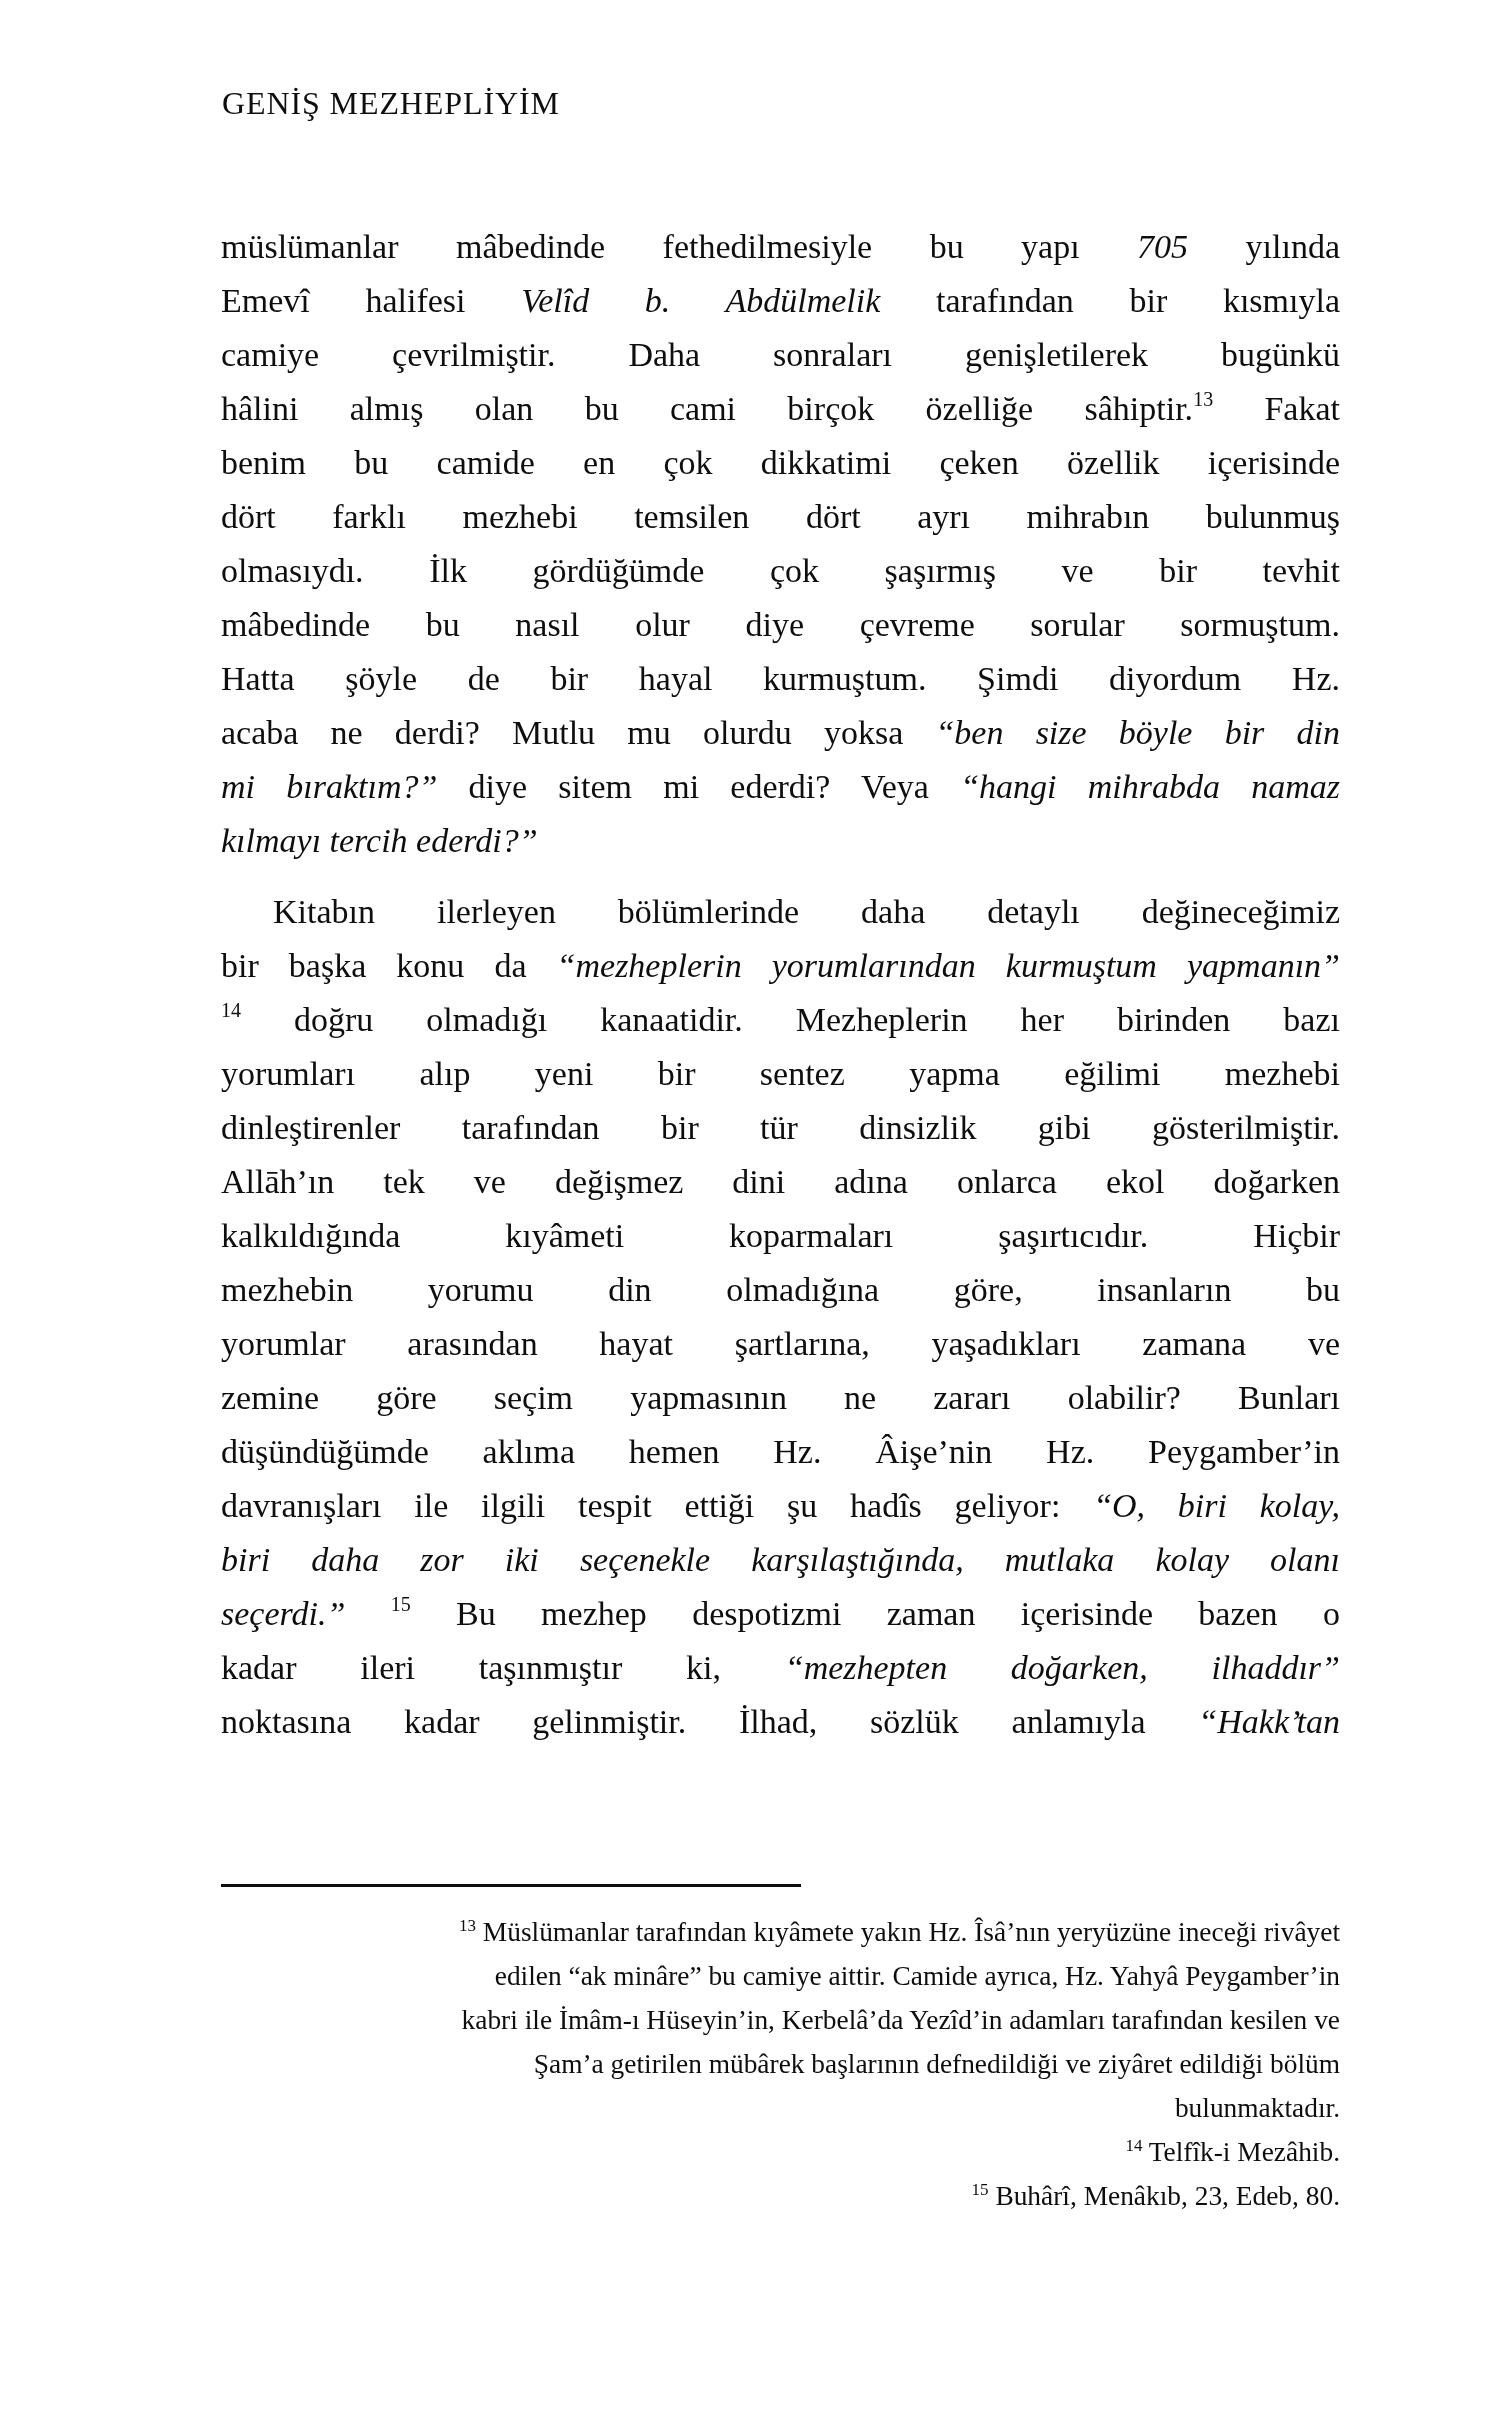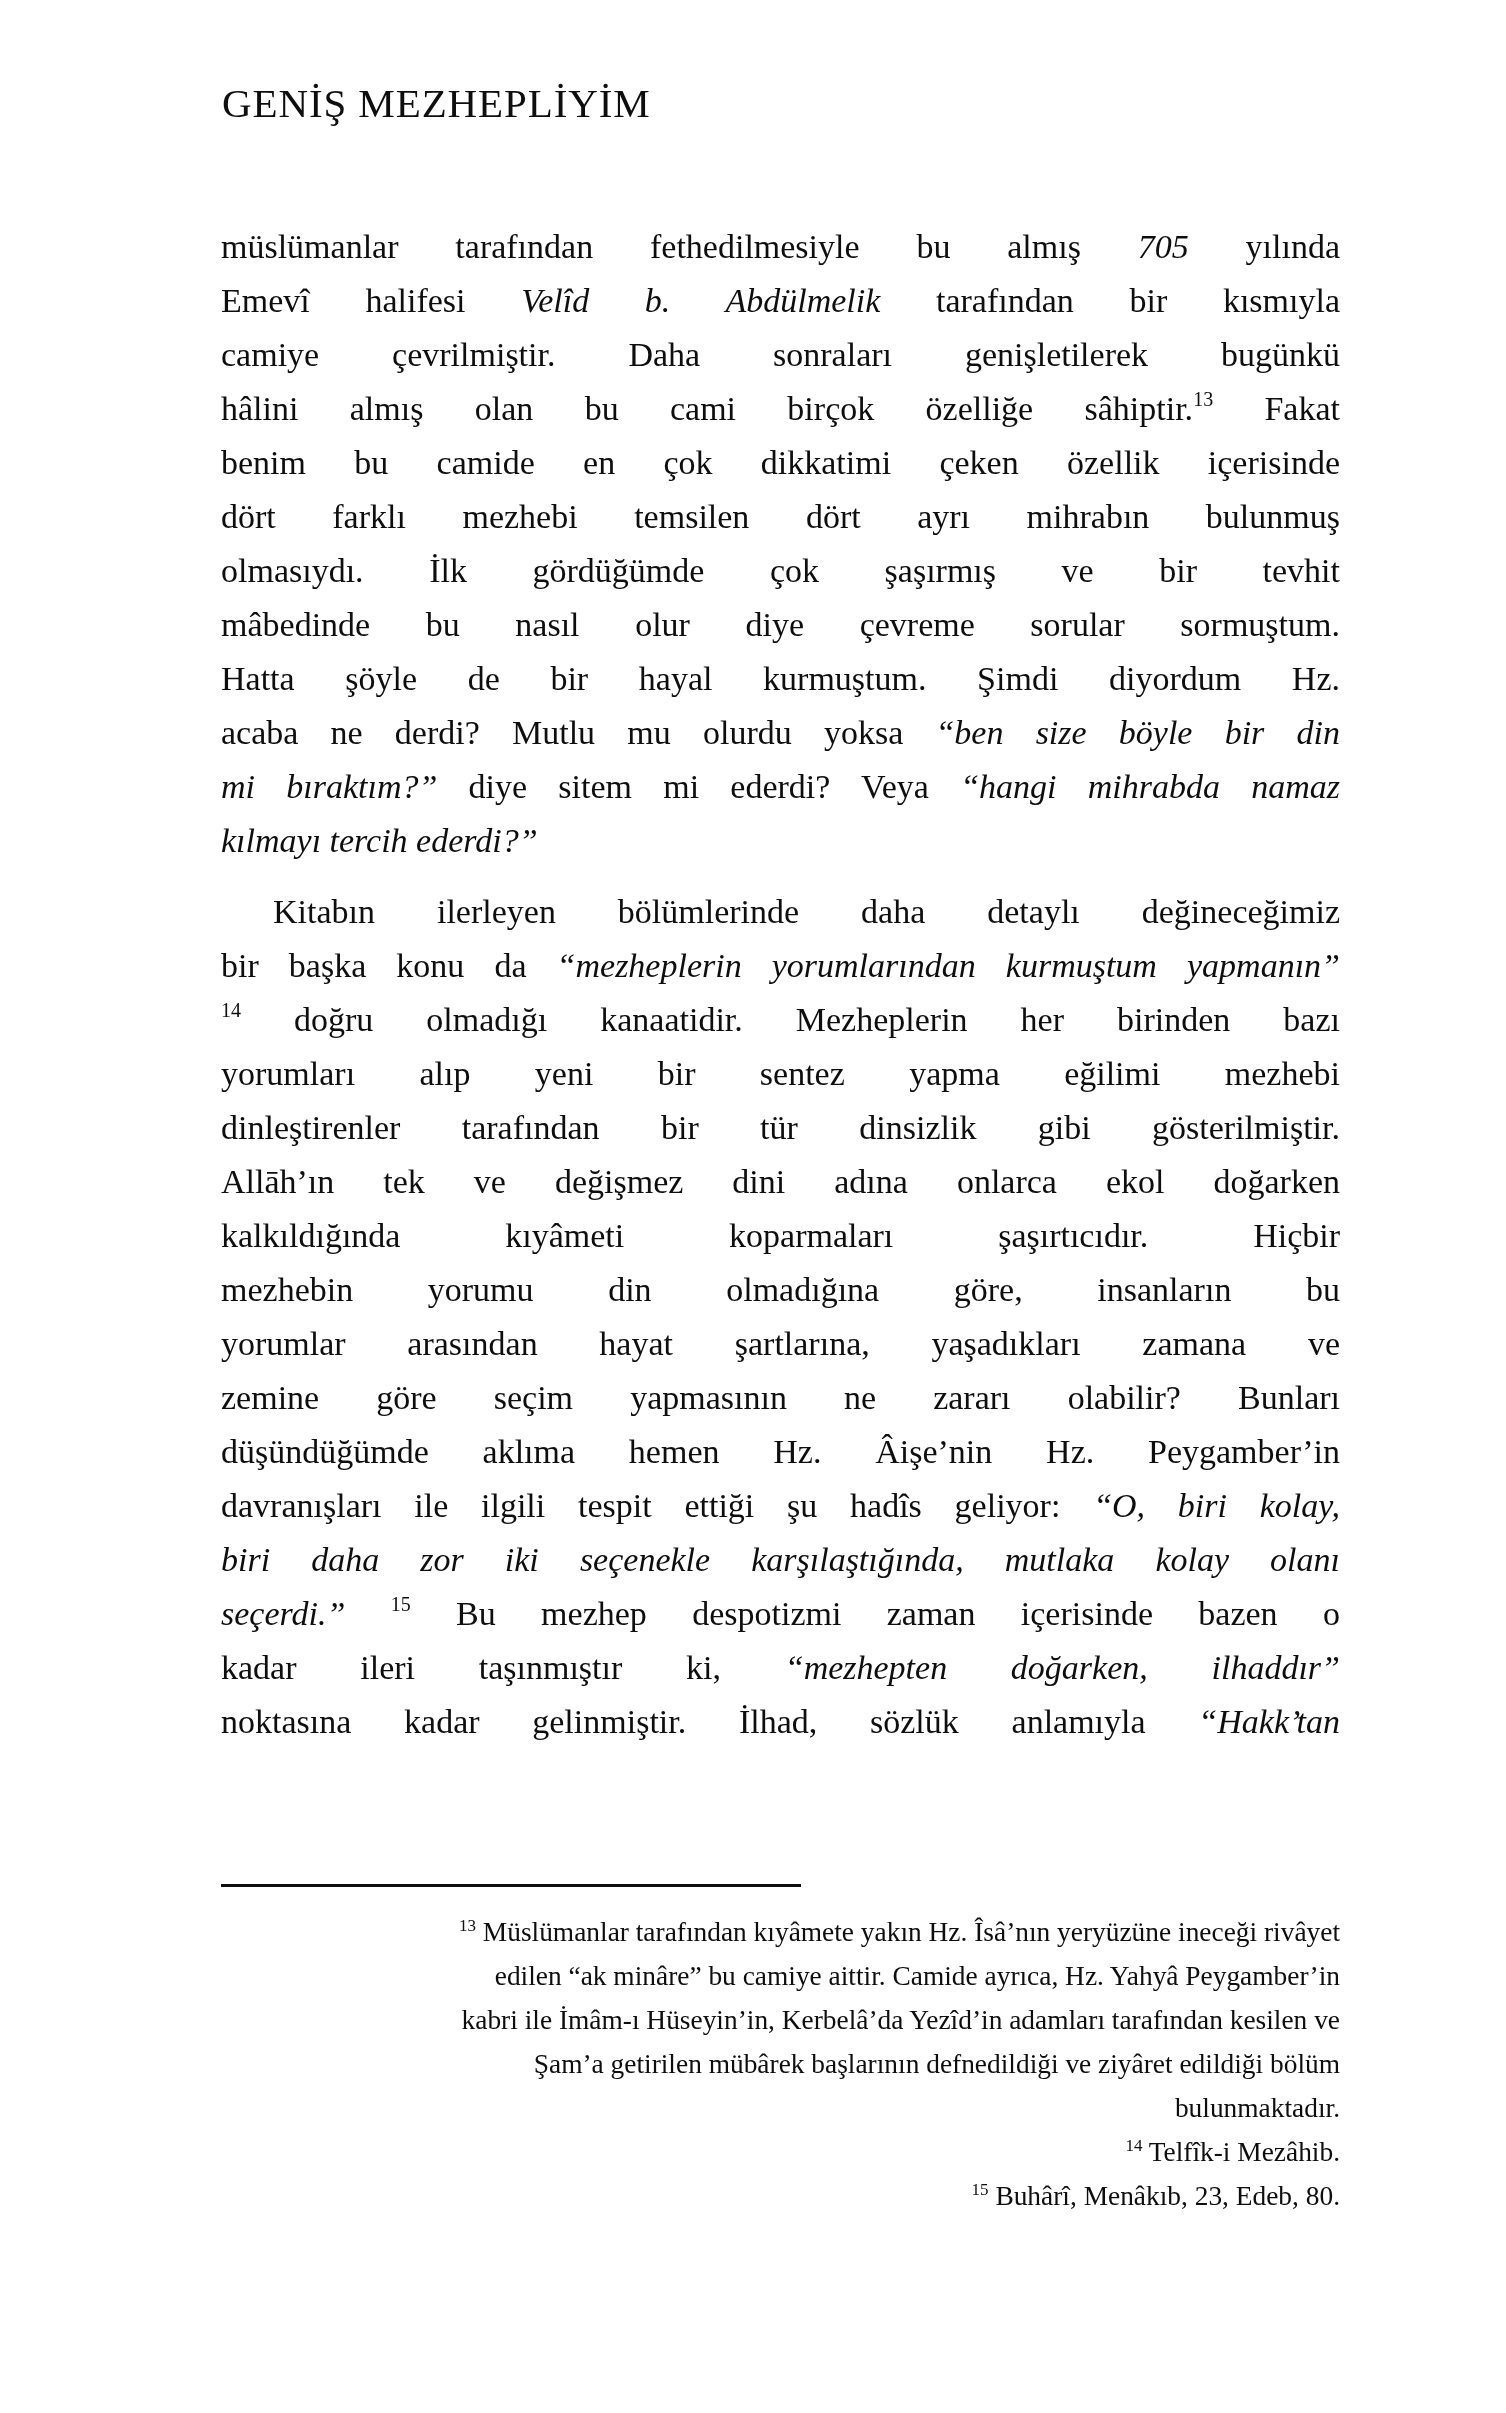--- a/index.html
+++ b/index.html
@@ -6,22 +6,22 @@
   .page{
     position:relative;
     width:1507px;height:2413px;
     background:#ffffff;
     color:#0e0e0e;
     font-family:"Liberation Serif","DejaVu Serif",serif;
     overflow:hidden;
   }
   .running-head{
     position:absolute;
-    left:222px;top:79px;
-    font-size:41px;
+    left:222px;top:85px;
+    font-size:32px;
     letter-spacing:0.9px;
     white-space:nowrap;
   }
   .text-block{
     position:absolute;
     left:221px;top:220px;
     width:1119px;
     font-size:34px;
     line-height:54px;
   }
@@ -58,21 +58,21 @@
   .fn-cont{padding-left:24.6px;}
   .footnotes sup{font-size:17px;vertical-align:10.4px;}
 </style>
 </head>
 <body>
 
 <div class="page">
   <div class="running-head">GENİŞ MEZHEPLİYİM</div>
   <div class="text-block">
       <div class="para">
-        <div class="line"><span>müslümanlar tarafından fethedilmesiyle bu almış </span><span class="it">705</span><span> yılında</span></div>
+        <div class="line"><span>müslümanlar mâbedinde fethedilmesiyle bu yapı </span><span class="it">705</span><span> yılında</span></div>
         <div class="line"><span>Emevî halifesi </span><span class="it">Velîd b. Abdülmelik</span><span> tarafından bir kısmıyla</span></div>
         <div class="line"><span>camiye çevrilmiştir. Daha sonraları genişletilerek bugünkü</span></div>
         <div class="line"><span>hâlini almış olan bu cami birçok özelliğe sâhiptir.</span><sup>13</sup><span> Fakat</span></div>
         <div class="line"><span>benim bu camide en çok dikkatimi çeken özellik içerisinde</span></div>
         <div class="line"><span>dört farklı mezhebi temsilen dört ayrı mihrabın bulunmuş</span></div>
         <div class="line"><span>olmasıydı. İlk gördüğümde çok şaşırmış ve bir tevhit</span></div>
         <div class="line"><span>mâbedinde bu nasıl olur diye çevreme sorular sormuştum.</span></div>
         <div class="line"><span>Hatta şöyle de bir hayal kurmuştum. Şimdi diyordum Hz.</span></div>
         <div class="line"><span>acaba ne derdi? Mutlu mu olurdu yoksa </span><span class="it">“ben size böyle bir din</span></div>
         <div class="line"><span class="it">mi bıraktım?”</span><span> diye sitem mi ederdi? Veya </span><span class="it">“hangi mihrabda namaz</span></div>

